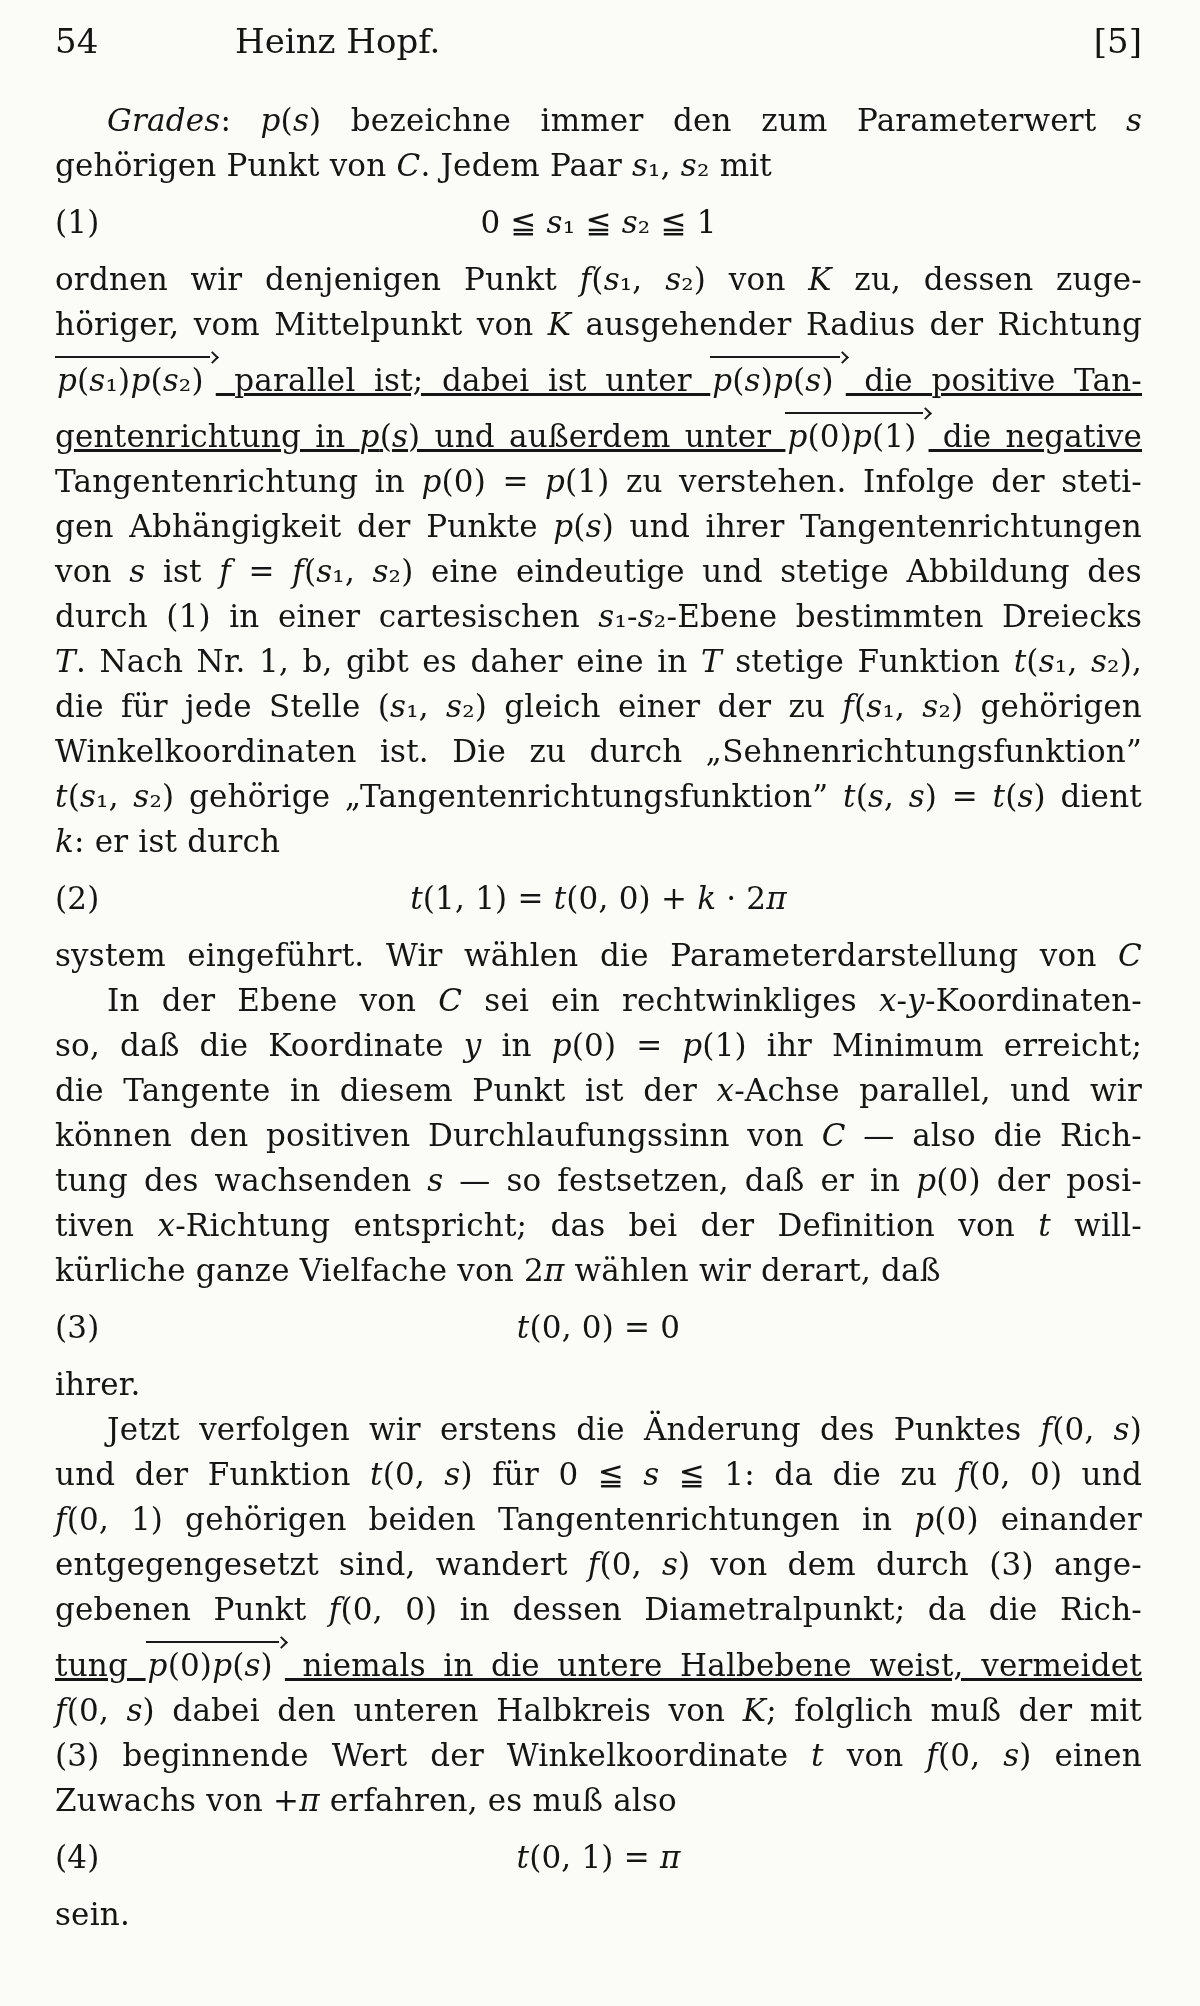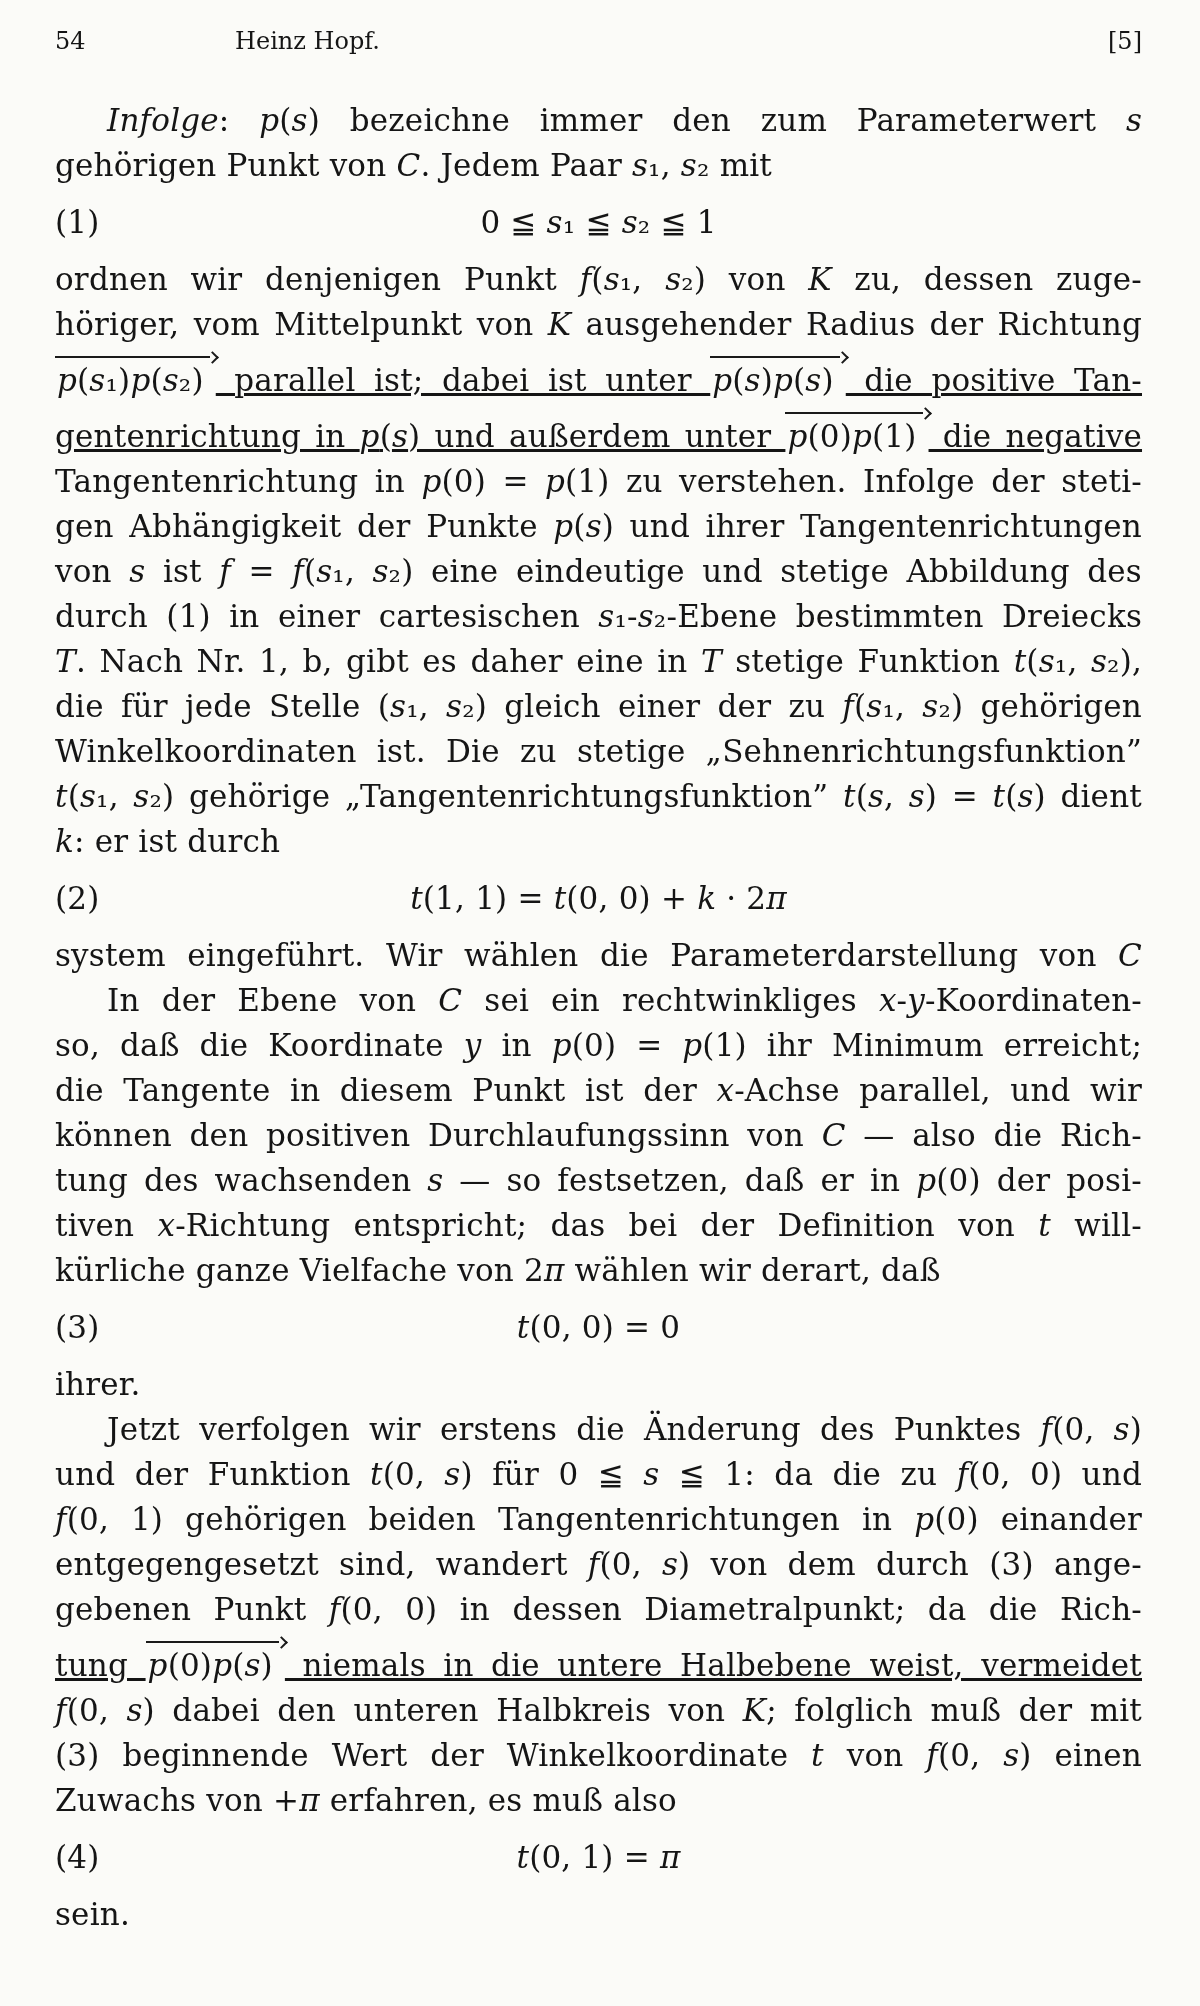--- a/index.html
+++ b/index.html
@@ -11,21 +11,21 @@
     overflow:hidden;
   }
   .page {
     box-sizing:border-box;
     width:1200px; height:2006px;
     padding:24px 58px 20px 55px;
   }
   
   .runhead {
     display:flex; align-items:baseline;
-    font-size:24px; line-height:34px;
+    font-size:34px; line-height:34px;
     margin-bottom:40px;
   }
   .runhead .pageno { width:180px; text-align:left; }
   .runhead .title  { flex:1; text-align:left; }
   .runhead .mark   { width:180px; text-align:right; }
   
   .textblock { font-size:31px; line-height:45px; letter-spacing:0.2px; }
   .para { margin:0; }
   .line {
     text-align:justify;
@@ -73,41 +73,41 @@
 
   <div class="runhead">
     <span class="pageno">54</span>
     <span class="title">Heinz Hopf.</span>
     <span class="mark">[5]</span>
   </div>
 
   <div class="textblock">
 
     <div class="para">
-      <div class="line indent"><i>Infolge</i>:  <i>p</i>(<i>s</i>) bezeichne immer den zum Parameterwert <i>s</i></div>
+      <div class="line indent"><i>Grades</i>:  <i>p</i>(<i>s</i>) bezeichne immer den zum Parameterwert <i>s</i></div>
       <div class="line end">gehörigen Punkt von <i>C</i>. Jedem Paar <i>s</i>₁, <i>s</i>₂ mit</div>
     </div>
 
     <div class="eq">
       <span class="eqlabel">(1)</span>
       <div class="eqformula">0 ≦ <i>s</i>₁ ≦ <i>s</i>₂ ≦ 1</div>
     </div>
 
     <div class="para">
       <div class="line">ordnen wir denjenigen Punkt <i>f</i>(<i>s</i>₁, <i>s</i>₂) von <i>K</i> zu, dessen zuge-</div>
       <div class="line">höriger, vom Mittelpunkt von <i>K</i> ausgehender Radius der Richtung</div>
       <div class="line vecline"><span class="vec"><i>p</i>(<i>s</i>₁)<i>p</i>(<i>s</i>₂)</span> parallel ist; dabei ist unter <span class="vec"><i>p</i>(<i>s</i>)<i>p</i>(<i>s</i>)</span> die positive Tan-</div>
       <div class="line vecline">gentenrichtung in <i>p</i>(<i>s</i>) und außerdem unter <span class="vec"><i>p</i>(0)<i>p</i>(1)</span> die negative</div>
       <div class="line">Tangentenrichtung in <i>p</i>(0) = <i>p</i>(1) zu verstehen. Infolge der steti-</div>
       <div class="line">gen Abhängigkeit der Punkte <i>p</i>(<i>s</i>) und ihrer Tangentenrichtungen</div>
       <div class="line">von <i>s</i> ist <i>f</i> = <i>f</i>(<i>s</i>₁, <i>s</i>₂) eine eindeutige und stetige Abbildung des</div>
       <div class="line">durch (1) in einer cartesischen <i>s</i>₁-<i>s</i>₂-Ebene bestimmten Dreiecks</div>
       <div class="line"><i>T</i>. Nach Nr. 1, b, gibt es daher eine in <i>T</i> stetige Funktion <i>t</i>(<i>s</i>₁, <i>s</i>₂),</div>
       <div class="line">die für jede Stelle (<i>s</i>₁, <i>s</i>₂) gleich einer der zu <i>f</i>(<i>s</i>₁, <i>s</i>₂) gehörigen</div>
-      <div class="line">Winkelkoordinaten ist. Die zu stetige „Sehnenrichtungsfunktion”</div>
+      <div class="line">Winkelkoordinaten ist. Die zu durch „Sehnenrichtungsfunktion”</div>
       <div class="line"><i>t</i>(<i>s</i>₁, <i>s</i>₂) gehörige „Tangentenrichtungsfunktion” <i>t</i>(<i>s</i>, <i>s</i>) = <i>t</i>(<i>s</i>) dient</div>
       <div class="line end"><i>k</i>: er ist durch</div>
     </div>
 
     <div class="eq">
       <span class="eqlabel">(2)</span>
       <div class="eqformula"><i>t</i>(1, 1) = <i>t</i>(0, 0) + <i>k</i> · 2<i>π</i></div>
     </div>
 
 

